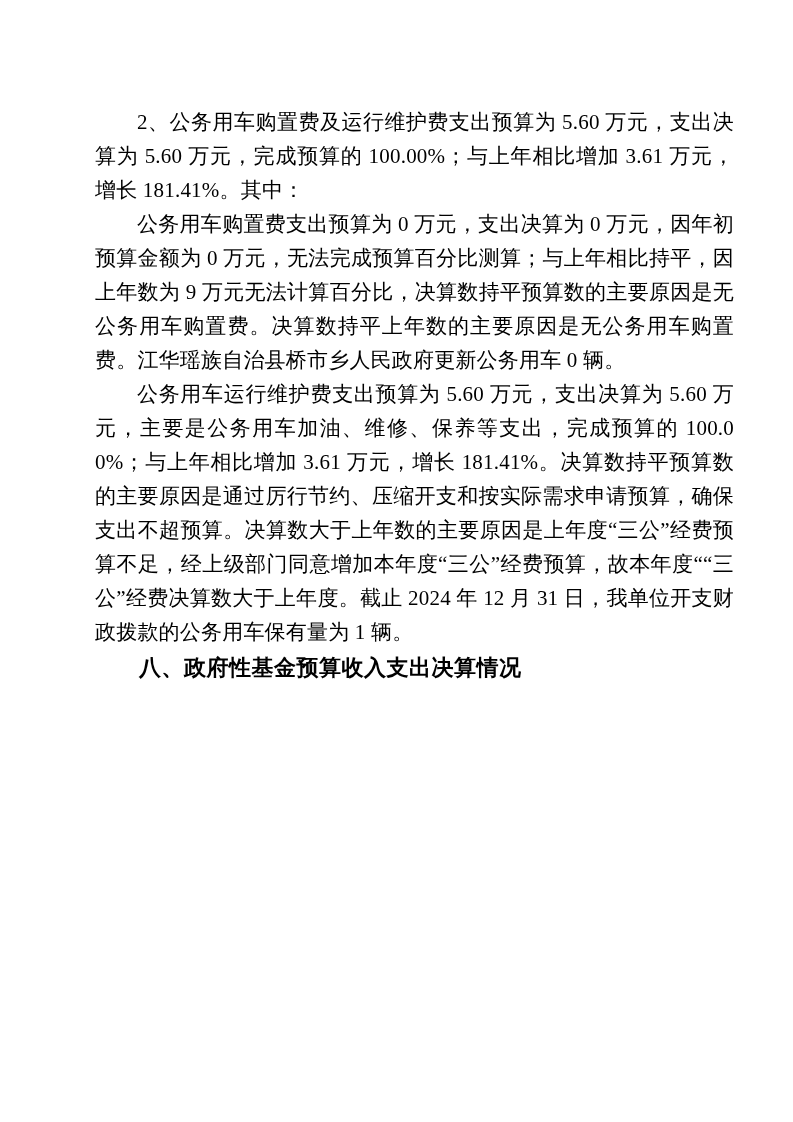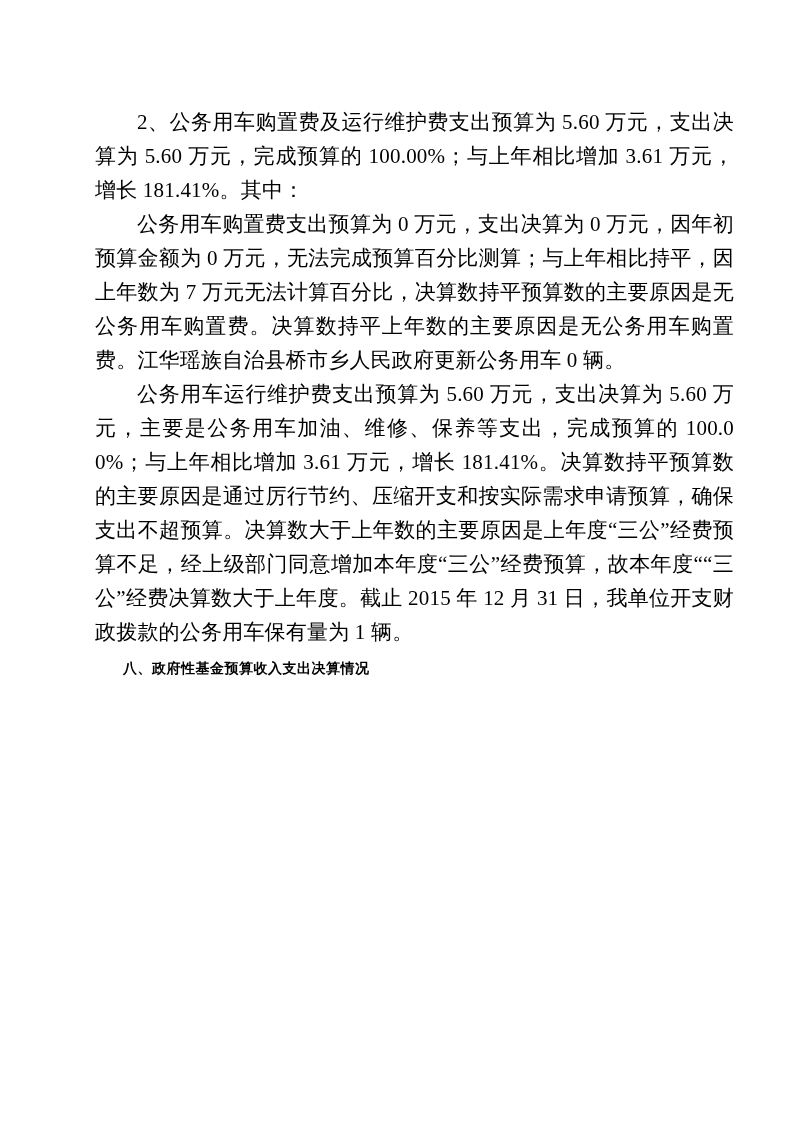--- a/index.html
+++ b/index.html
@@ -29,33 +29,33 @@
       text-align: justify;
       text-justify: inter-ideograph;
       text-indent: 2em;
       font-family: "Liberation Serif", "DejaVu Serif", serif;
       color: #000000;
       letter-spacing: 0.2px;
       word-break: break-all;
     }
     .section-heading {
       margin: 2px 0 0 0;
-      font-size: 14px;
+      font-size: 22px;
       line-height: 34px;
       font-weight: 700;
       text-indent: 2em;
       text-align: left;
       font-family: "Liberation Sans", "DejaVu Sans", sans-serif;
       color: #000000;
       letter-spacing: 0.5px;
     }
   </style>
 </head>
 <body>
 
 <div class="page">
   <div class="content">
     <p class="body-para">2、公务用车购置费及运行维护费支出预算为 5.60 万元，支出决算为 5.60 万元，完成预算的 100.00%；与上年相比增加 3.61 万元，增长 181.41%。其中：</p>
-    <p class="body-para">公务用车购置费支出预算为 0 万元，支出决算为 0 万元，因年初预算金额为 0 万元，无法完成预算百分比测算；与上年相比持平，因上年数为 7 万元无法计算百分比，决算数持平预算数的主要原因是无公务用车购置费。决算数持平上年数的主要原因是无公务用车购置费。江华瑶族自治县桥市乡人民政府更新公务用车 0 辆。</p>
-    <p class="body-para">公务用车运行维护费支出预算为 5.60 万元，支出决算为 5.60 万元，主要是公务用车加油、维修、保养等支出，完成预算的 100.00%；与上年相比增加 3.61 万元，增长 181.41%。决算数持平预算数的主要原因是通过厉行节约、压缩开支和按实际需求申请预算，确保支出不超预算。决算数大于上年数的主要原因是上年度“三公”经费预算不足，经上级部门同意增加本年度“三公”经费预算，故本年度““三公”经费决算数大于上年度。截止 2015 年 12 月 31 日，我单位开支财政拨款的公务用车保有量为 1 辆。</p>
+    <p class="body-para">公务用车购置费支出预算为 0 万元，支出决算为 0 万元，因年初预算金额为 0 万元，无法完成预算百分比测算；与上年相比持平，因上年数为 9 万元无法计算百分比，决算数持平预算数的主要原因是无公务用车购置费。决算数持平上年数的主要原因是无公务用车购置费。江华瑶族自治县桥市乡人民政府更新公务用车 0 辆。</p>
+    <p class="body-para">公务用车运行维护费支出预算为 5.60 万元，支出决算为 5.60 万元，主要是公务用车加油、维修、保养等支出，完成预算的 100.00%；与上年相比增加 3.61 万元，增长 181.41%。决算数持平预算数的主要原因是通过厉行节约、压缩开支和按实际需求申请预算，确保支出不超预算。决算数大于上年数的主要原因是上年度“三公”经费预算不足，经上级部门同意增加本年度“三公”经费预算，故本年度““三公”经费决算数大于上年度。截止 2024 年 12 月 31 日，我单位开支财政拨款的公务用车保有量为 1 辆。</p>
     <h2 class="section-heading">八、政府性基金预算收入支出决算情况</h2>
   </div>
 </div>
 
 </body></html>

